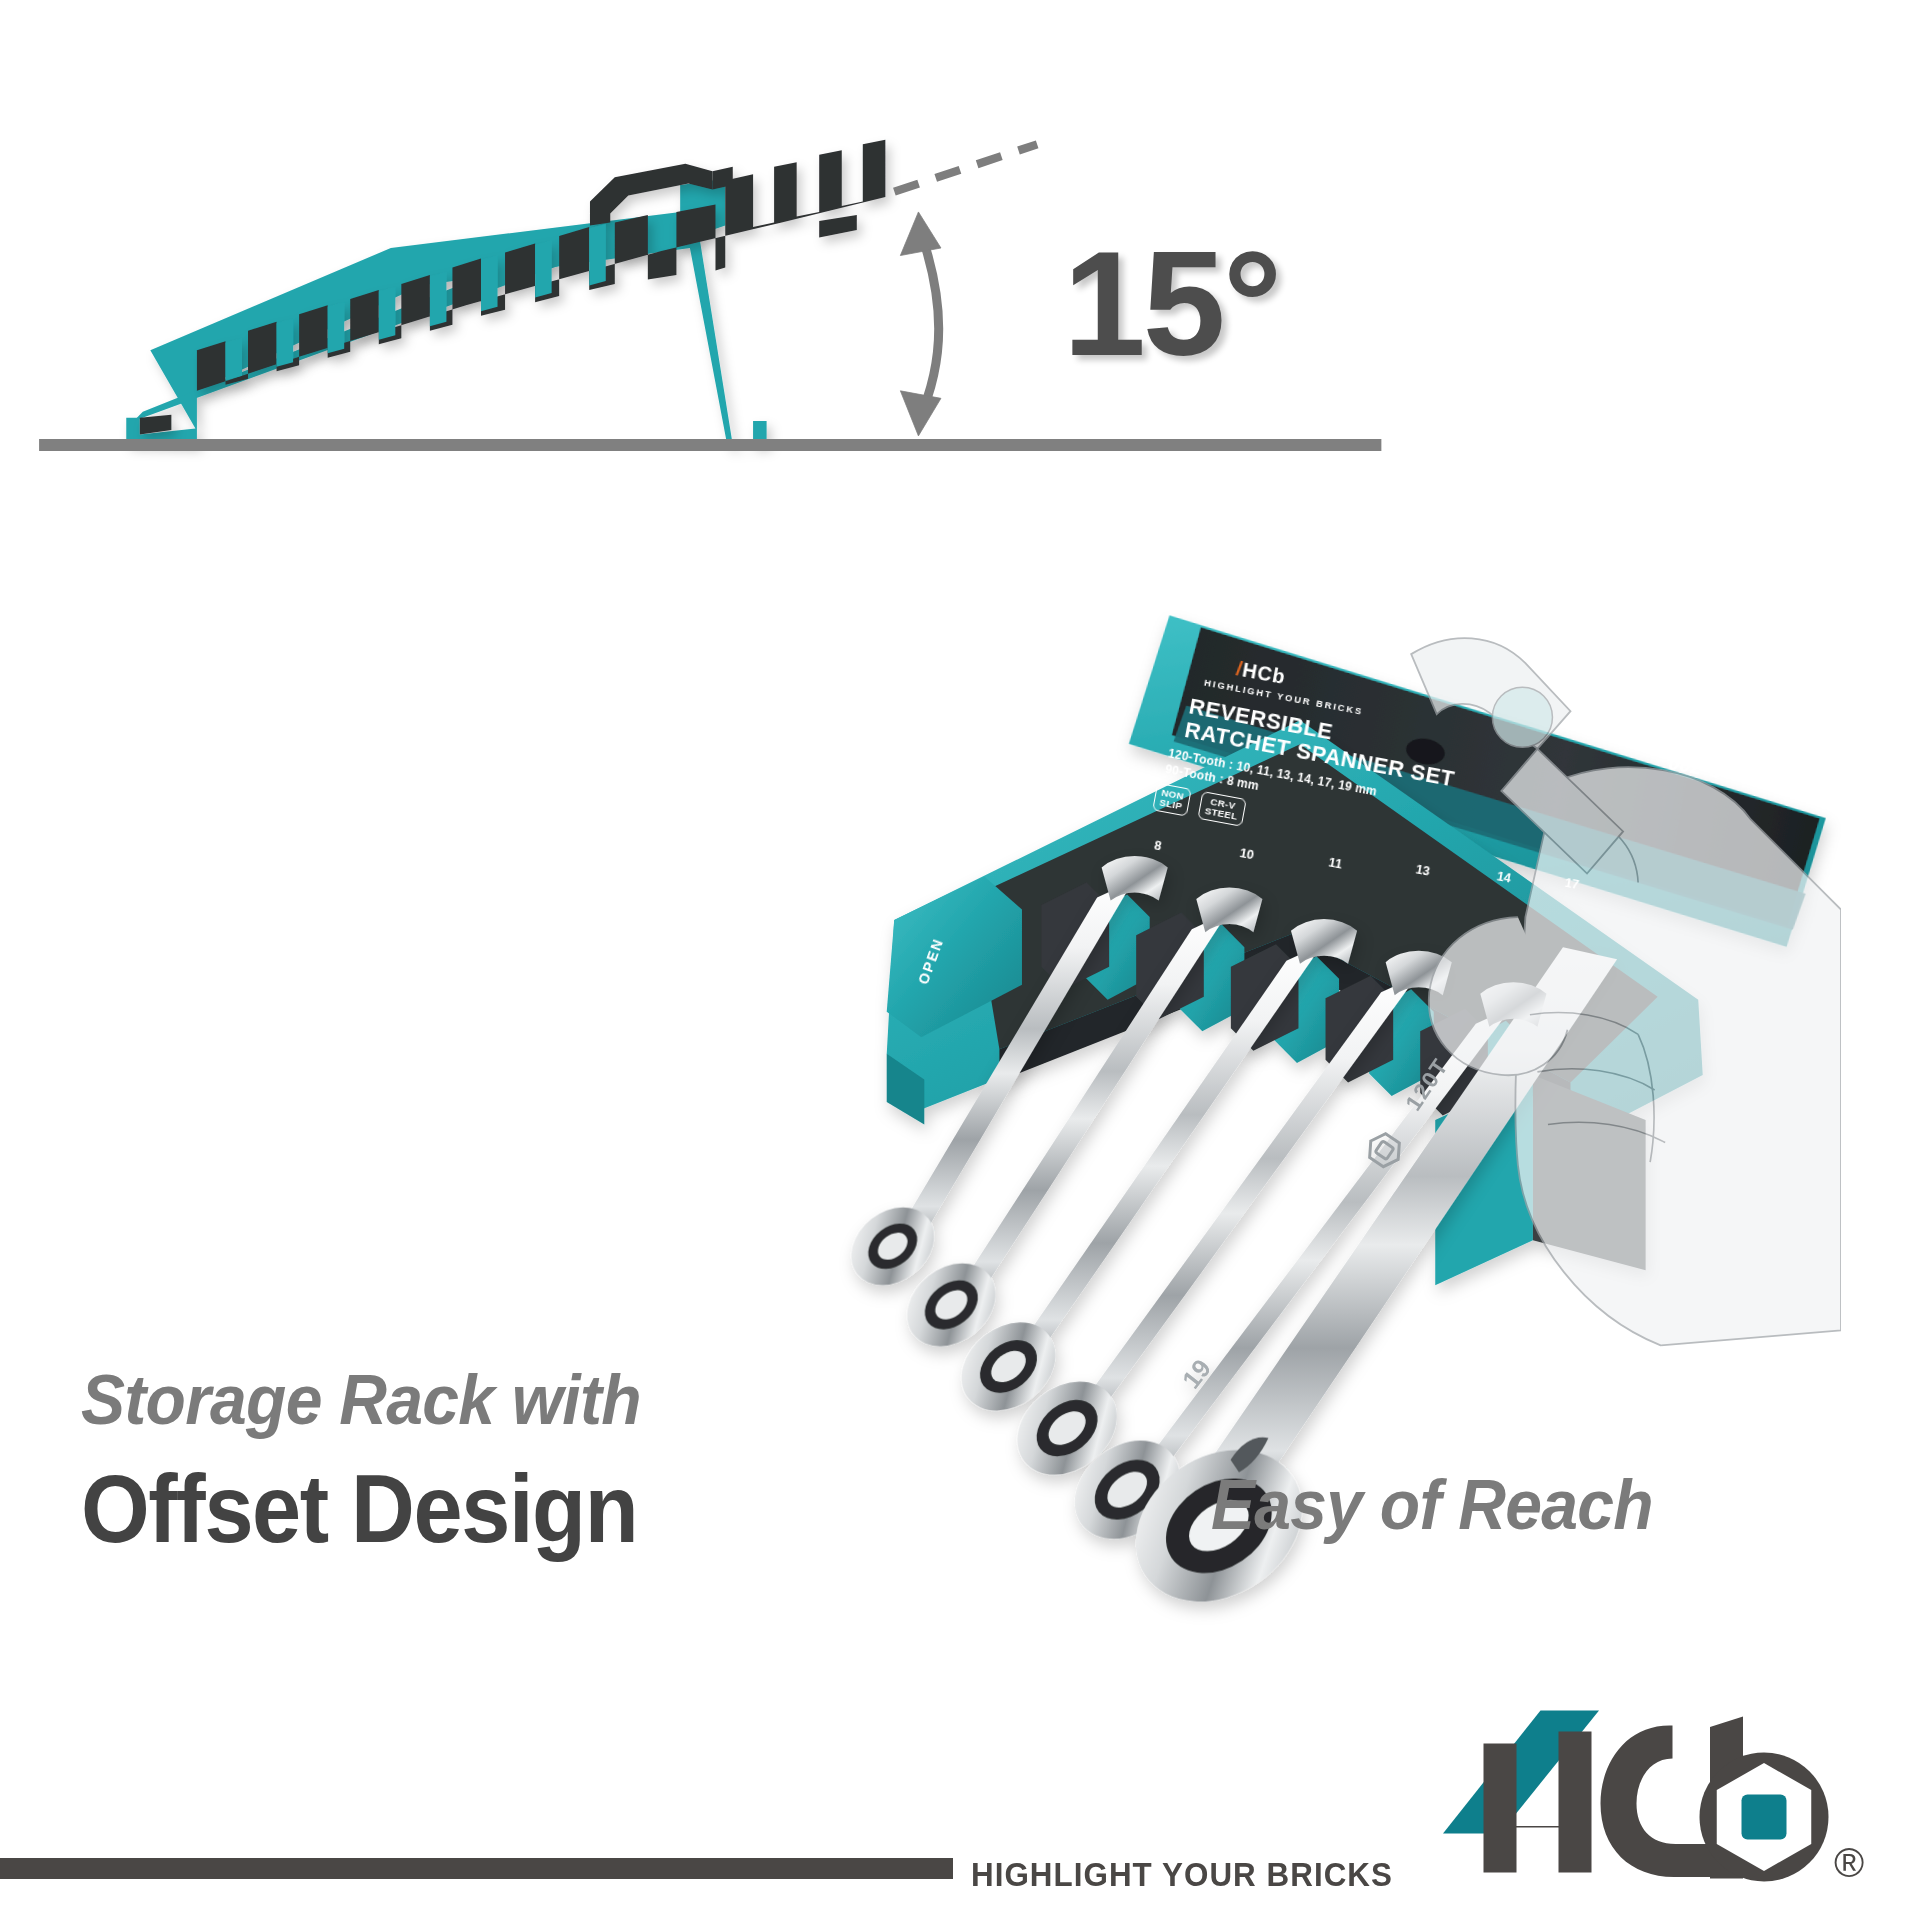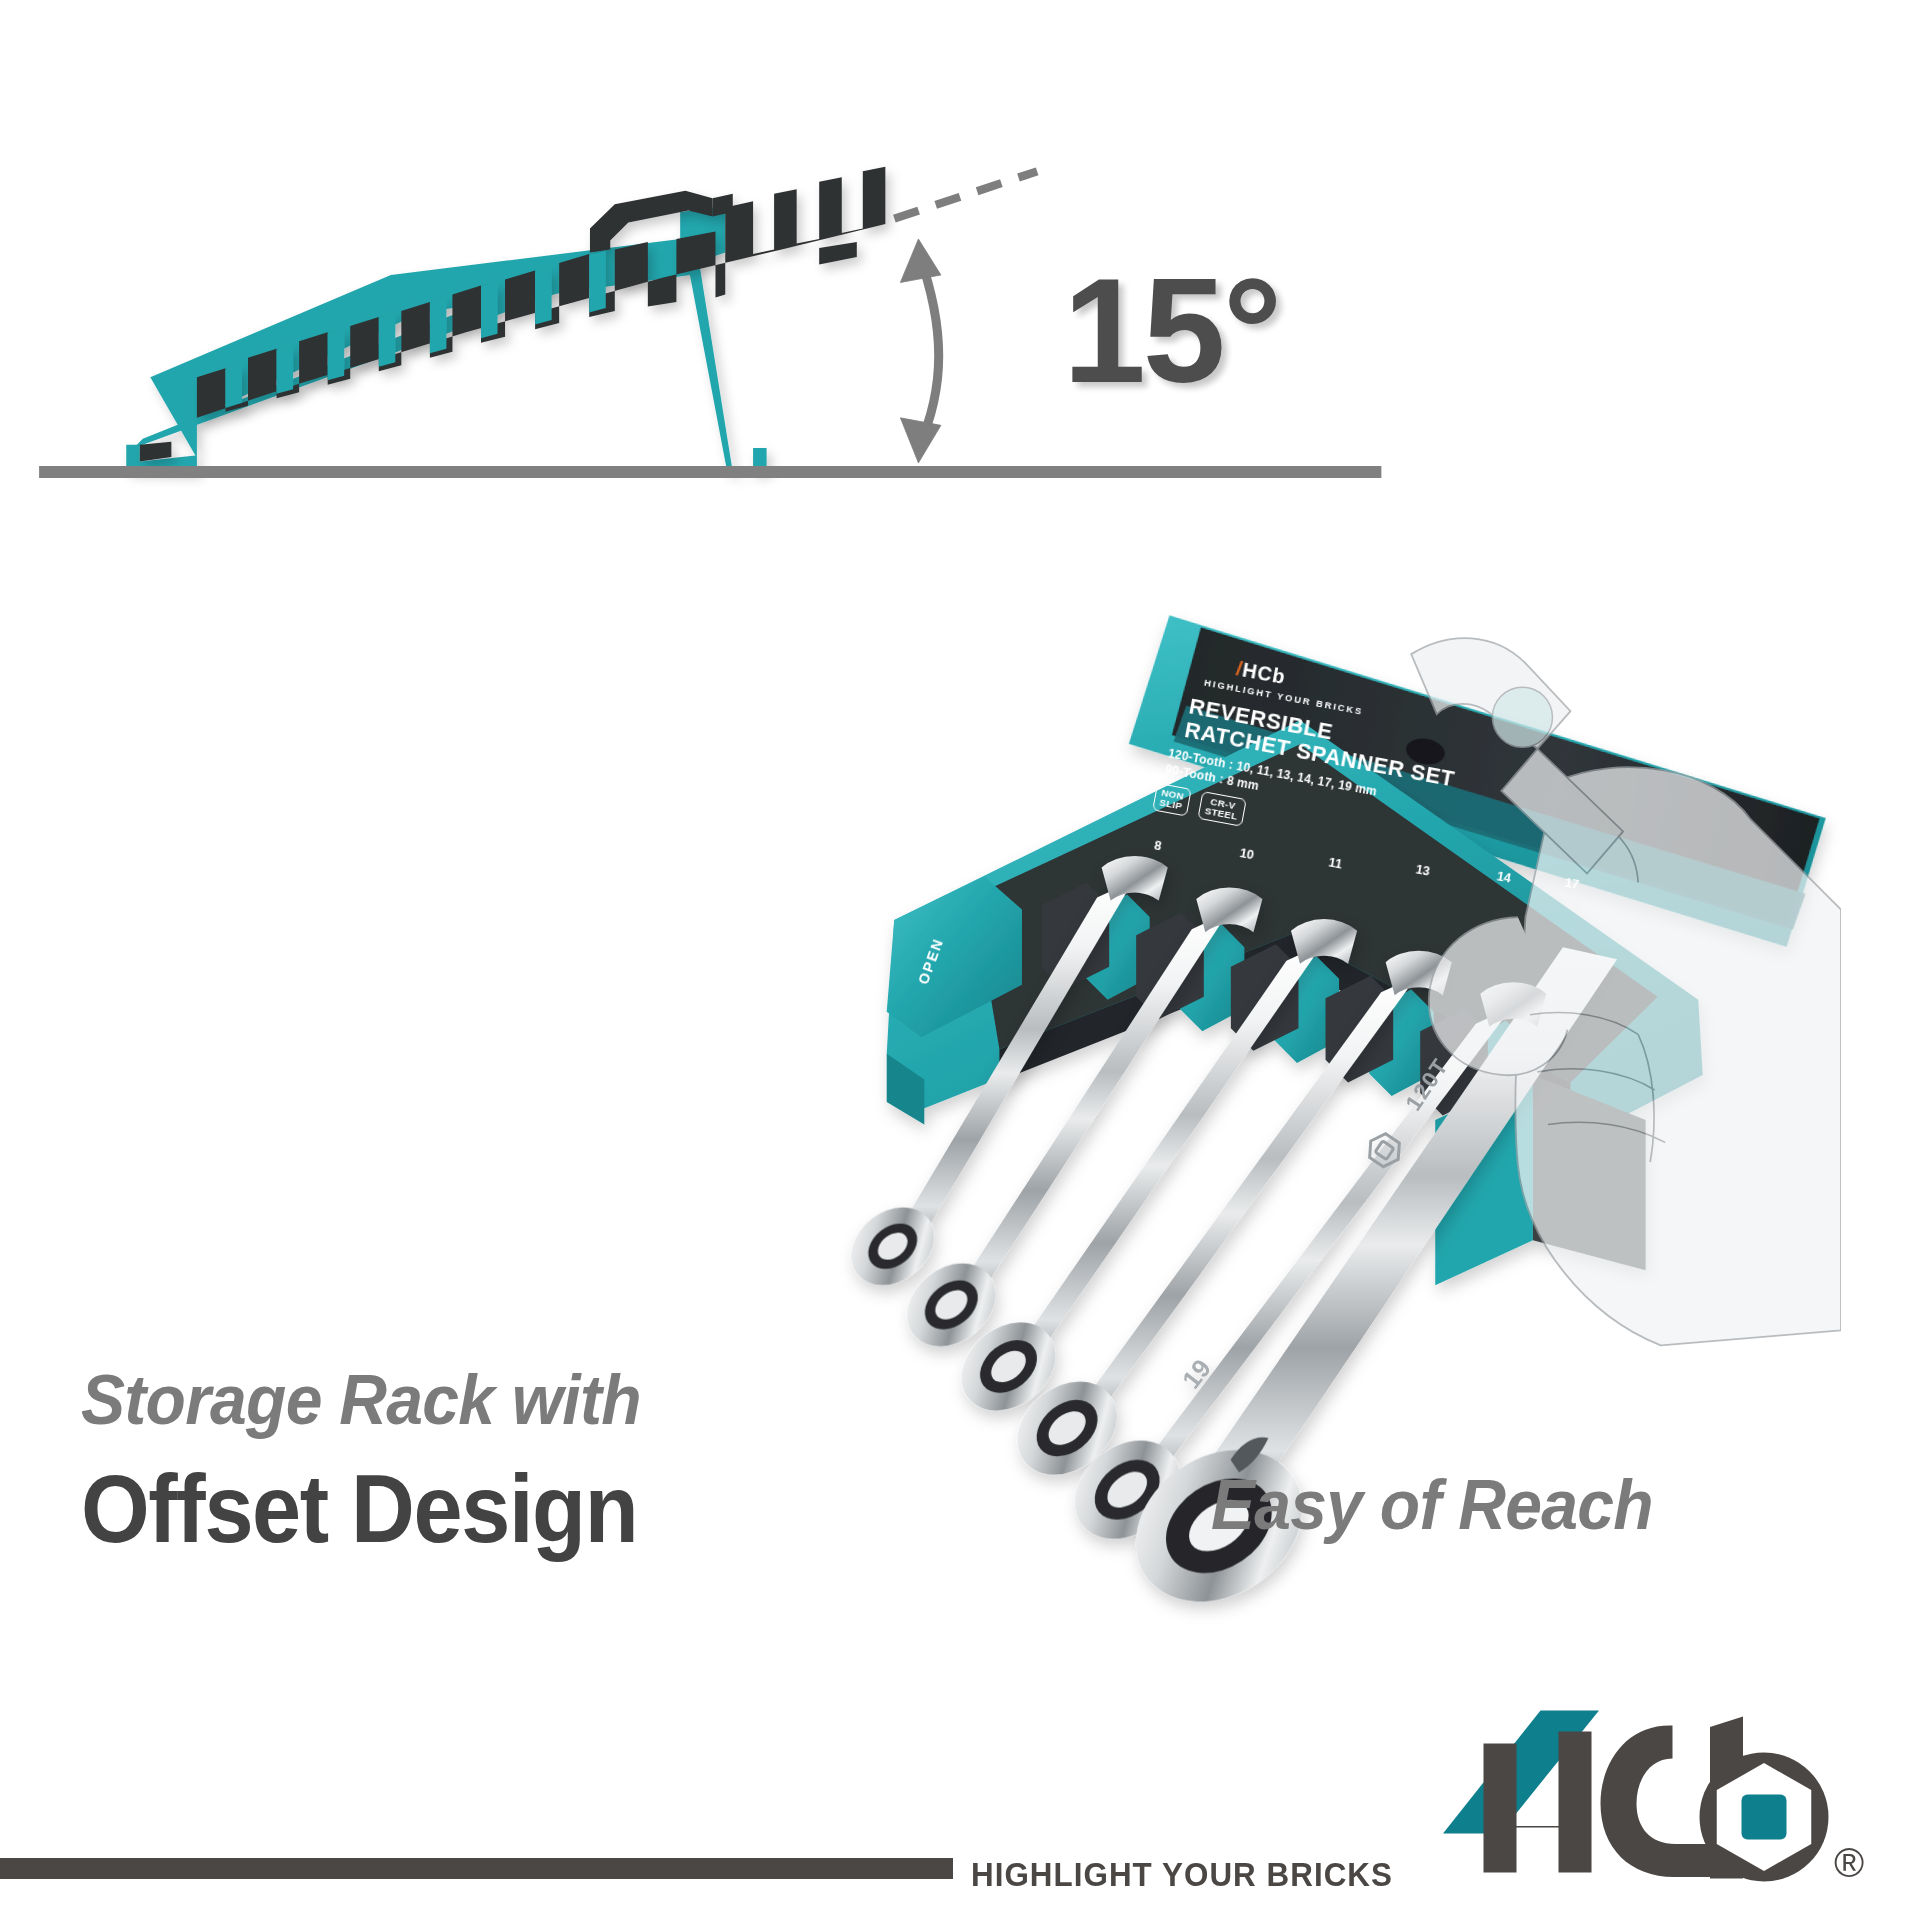--- a/index.html
+++ b/index.html
@@ -5,21 +5,21 @@
   * { margin:0; padding:0; box-sizing:border-box; }
   html,body { background:#ffffff; }
   body {
     width:1924px; height:1924px;
     position:relative; overflow:hidden;
     font-family:"Liberation Sans", sans-serif;
     background:#ffffff;
   }
 
   
-  #angle-diagram { position:absolute; left:0; top:0; width:1924px; height:481px;margin-top:27px; }
+  #angle-diagram { position:absolute; left:0; top:0; width:1924px; height:481px; }
   #angle-diagram svg { display:block; }
   .angle-value {
     position:absolute; left:1063px; top:229px;
     font-size:149px; font-weight:bold; color:#4d4d4d;
     letter-spacing:-3px; line-height:1;
     text-shadow:5.3px 5.3px 6.8px rgba(0,0,0,0.22);
   }
 
   
   #product-photo { position:absolute; left:774px; top:594px; width:1067px; height:1067px; }

